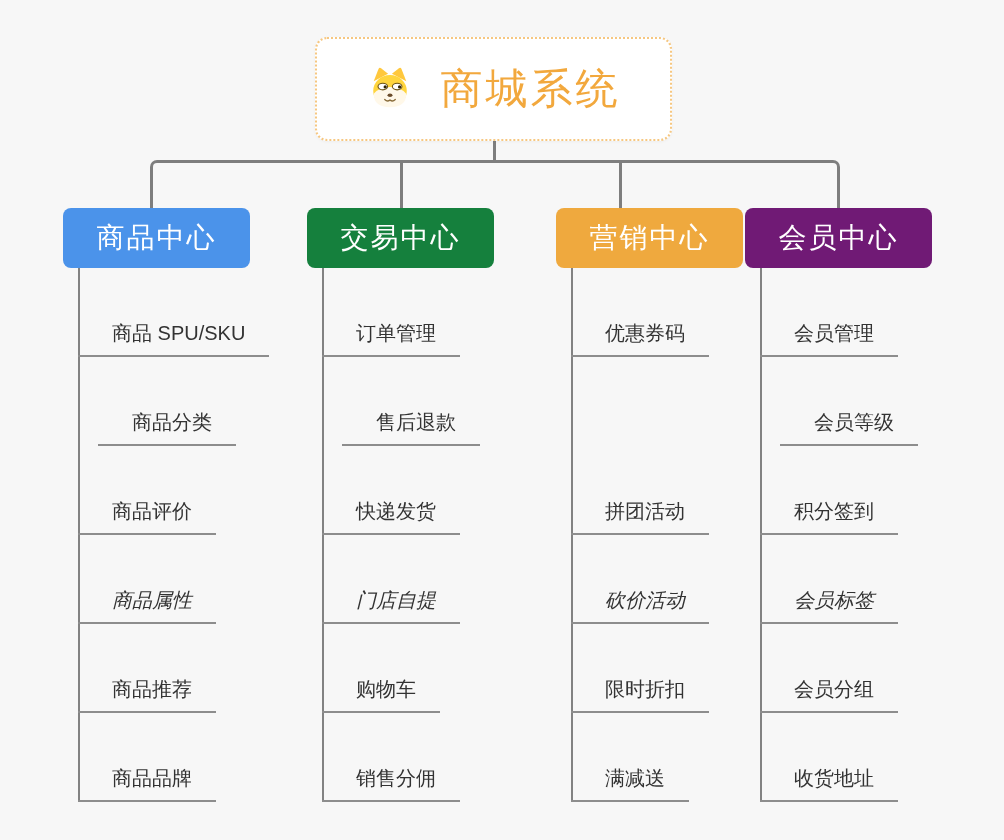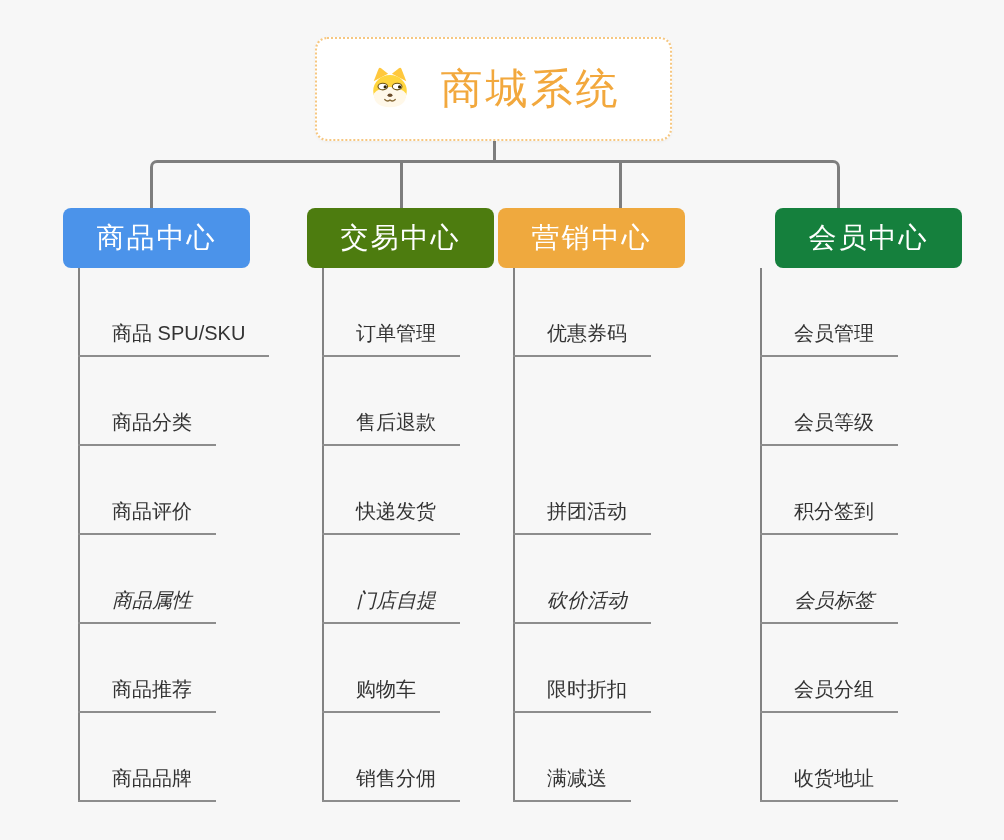--- a/index.html
+++ b/index.html
@@ -96,29 +96,29 @@
   .item span {
     display: inline-block;
     padding: 0 24px 7px 34px;
     border-bottom: 2px solid #8d8d8d;
     font-size: 20px;
     line-height: 29px;
     color: #333333;
     cursor: pointer;
   }
   .it-0 { top: 111px; }
-  .it-1 { top: 200px; }
+  .it-1 { top: 200px; padding-left: 20px; }
   .it-2 { top: 289px; }
   .it-3 { top: 378px; font-style: italic; }
   .it-4 { top: 467px; }
   .it-5 { top: 556px; }
 
   .branch-0 { left: 63px; }
   .branch-1 { left: 307px; }
-  .branch-2 { left: 498px; }
+  .branch-2 { left: 556px; }
   .branch-3 { left: 745px; }
 </style>
 </head>
 <body>
 
 <div class="canvas">
 
   <div class="line root-stem"></div>
   <div class="elbow-left"></div>
   <div class="elbow-right"></div>
@@ -148,21 +148,21 @@
     <div class="spine"></div>
     <div class="item it-0"><span>商品 SPU/SKU</span></div>
     <div class="item it-1"><span>商品分类</span></div>
     <div class="item it-2"><span>商品评价</span></div>
     <div class="item it-3"><span>商品属性</span></div>
     <div class="item it-4"><span>商品推荐</span></div>
     <div class="item it-5"><span>商品品牌</span></div>
   </div>
 
   <div class="branch branch-1">
-    <div class="branch-button" style="background: #4d7c0f;">
+    <div class="branch-button" style="background: #15803d;">
       <span>交易中心</span>
     </div>
     <div class="spine"></div>
     <div class="item it-0"><span>订单管理</span></div>
     <div class="item it-1"><span>售后退款</span></div>
     <div class="item it-2"><span>快递发货</span></div>
     <div class="item it-3"><span>门店自提</span></div>
     <div class="item it-4"><span>购物车</span></div>
     <div class="item it-5"><span>销售分佣</span></div>
   </div>
@@ -173,21 +173,21 @@
     </div>
     <div class="spine"></div>
     <div class="item it-0"><span>优惠券码</span></div>
     <div class="item it-2"><span>拼团活动</span></div>
     <div class="item it-3"><span>砍价活动</span></div>
     <div class="item it-4"><span>限时折扣</span></div>
     <div class="item it-5"><span>满减送</span></div>
   </div>
 
   <div class="branch branch-3">
-    <div class="branch-button" style="background: #15803d; margin-left: 30px;">
+    <div class="branch-button" style="background: #701a75;">
       <span>会员中心</span>
     </div>
     <div class="spine"></div>
     <div class="item it-0"><span>会员管理</span></div>
     <div class="item it-1"><span>会员等级</span></div>
     <div class="item it-2"><span>积分签到</span></div>
     <div class="item it-3"><span>会员标签</span></div>
     <div class="item it-4"><span>会员分组</span></div>
     <div class="item it-5"><span>收货地址</span></div>
   </div>

